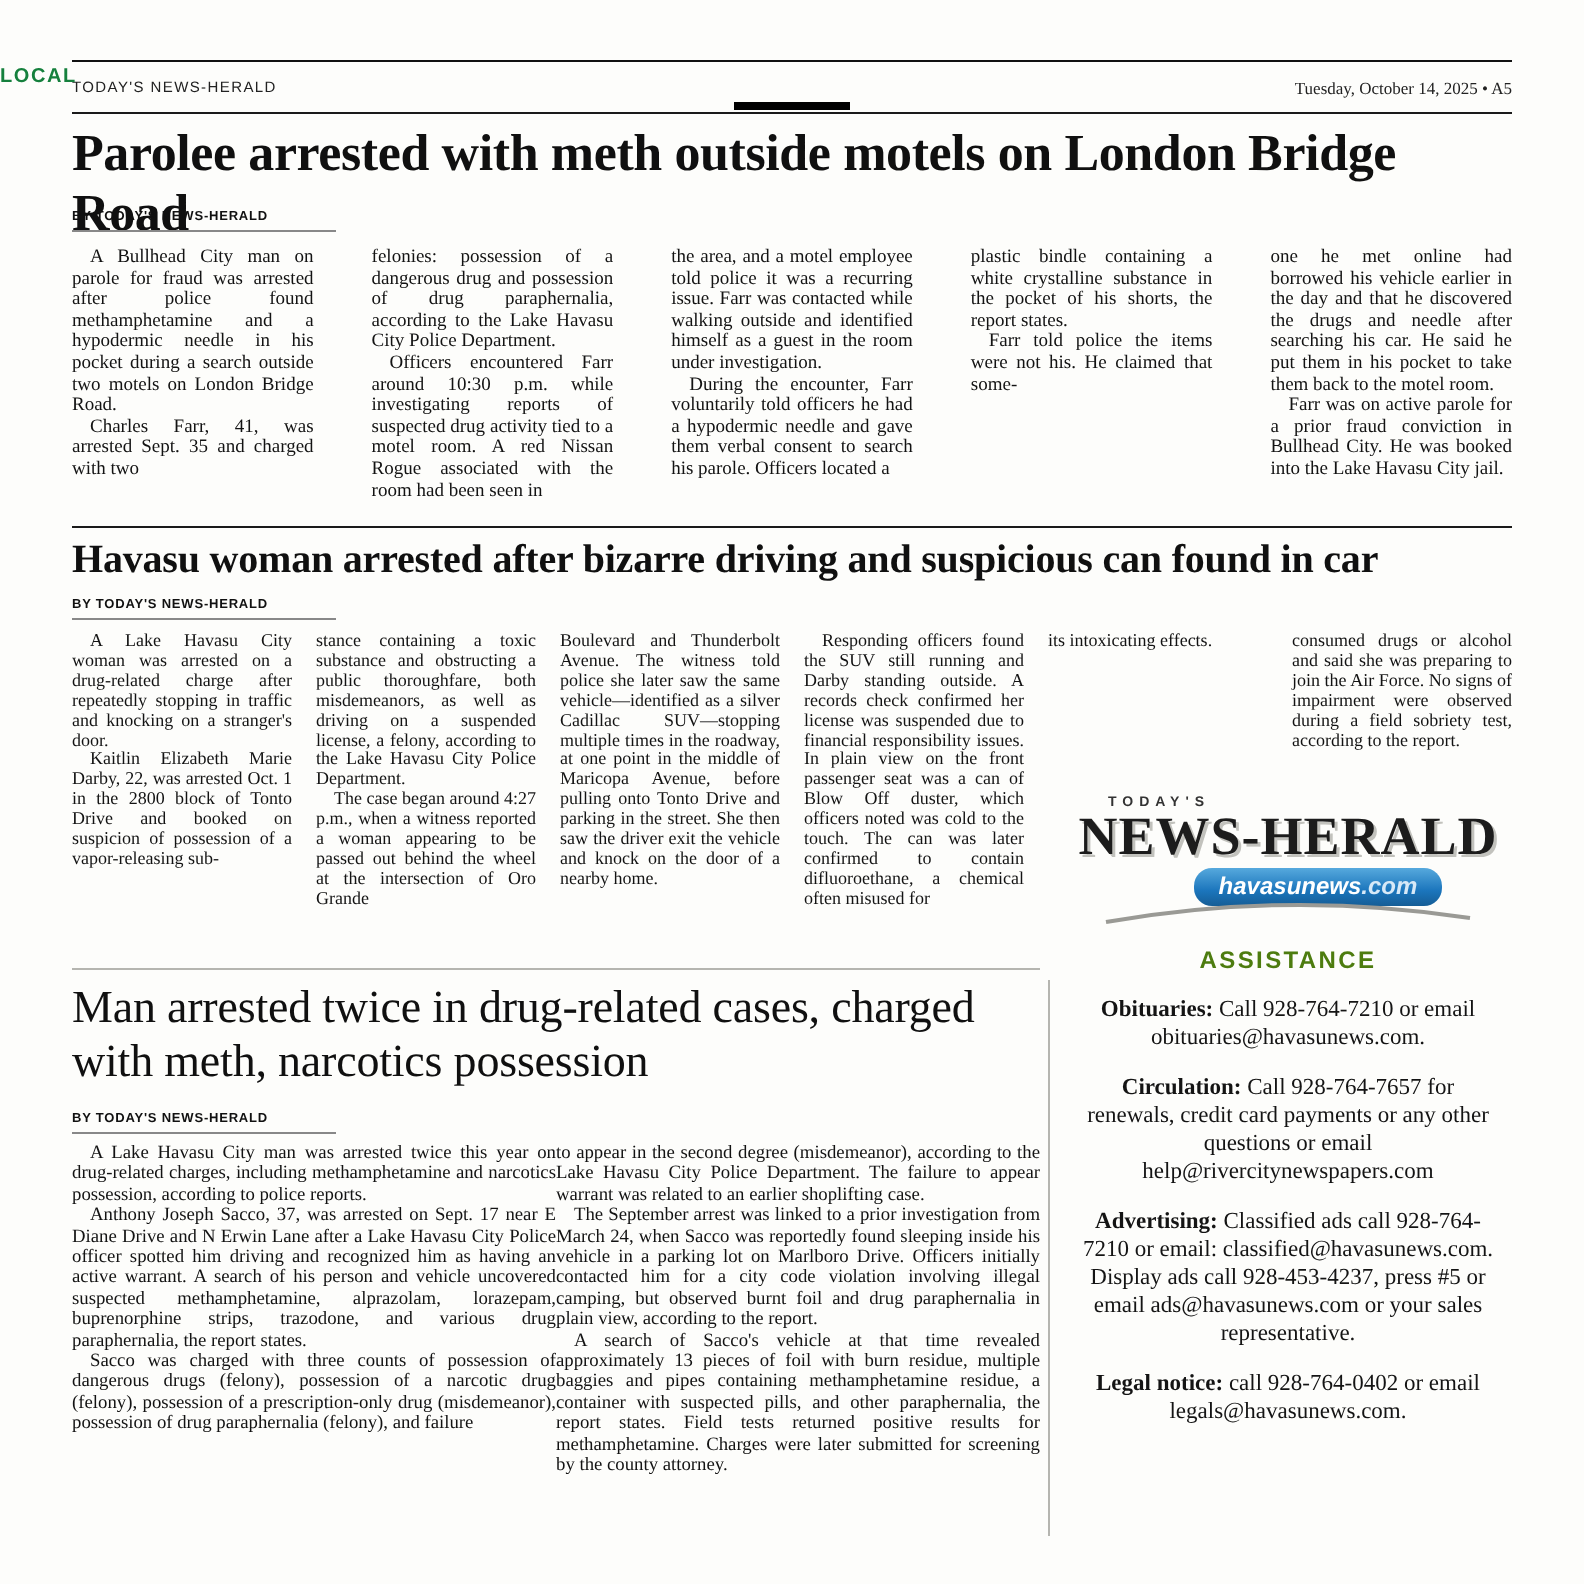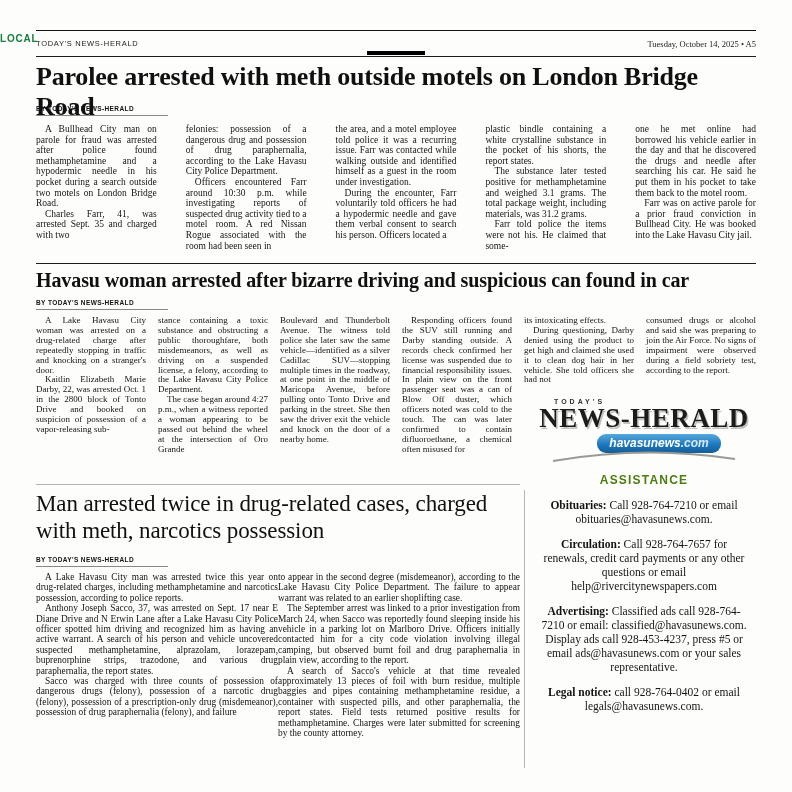--- a/index.html
+++ b/index.html
@@ -131,25 +131,24 @@
     <div class="col">
       <p>A Bullhead City man on parole for fraud was arrested after police found methamphetamine and a hypodermic needle in his pocket during a search outside two motels on London Bridge Road.</p>
       <p>Charles Farr, 41, was arrested Sept. 35 and charged with two</p>
     </div>
     <div class="col">
       <p class="noindent">felonies: possession of a dangerous drug and possession of drug paraphernalia, according to the Lake Havasu City Police Department.</p>
       <p>Officers encountered Farr around 10:30 p.m. while investigating reports of suspected drug activity tied to a motel room. A red Nissan Rogue associated with the room had been seen in</p>
     </div>
     <div class="col">
       <p class="noindent">the area, and a motel employee told police it was a recurring issue. Farr was contacted while walking outside and identified himself as a guest in the room under investigation.</p>
-      <p>During the encounter, Farr voluntarily told officers he had a hypodermic needle and gave them verbal consent to search his person. Officers located a</p>
+      <p>During the encounter, Farr voluntarily told officers he had a hypodermic needle and gave them verbal consent to search his parole. Officers located a</p>
     </div>
     <div class="col">
       <p class="noindent">plastic bindle containing a white crystalline substance in the pocket of his shorts, the report states.</p>
-      <p>The substance later tested positive for methamphetamine and weighed 3.1 grams. The total package weight, including materials, was 31.2 grams.</p>
       <p>Farr told police the items were not his. He claimed that some-</p>
     </div>
     <div class="col">
       <p class="noindent">one he met online had borrowed his vehicle earlier in the day and that he discovered the drugs and needle after searching his car. He said he put them in his pocket to take them back to the motel room.</p>
       <p>Farr was on active parole for a prior fraud conviction in Bullhead City. He was booked into the Lake Havasu City jail.</p>
     </div>
   </div>
 
 <div class="rule rule-a1a2"></div>
 
@@ -165,21 +164,20 @@
       <p>The case began around 4:27 p.m., when a witness reported a woman appearing to be passed out behind the wheel at the intersection of Oro Grande</p>
     </div>
     <div class="col">
       <p class="noindent">Boulevard and Thunderbolt Avenue. The witness told police she later saw the same vehicle—identified as a silver Cadillac SUV—stopping multiple times in the roadway, at one point in the middle of Maricopa Avenue, before pulling onto Tonto Drive and parking in the street. She then saw the driver exit the vehicle and knock on the door of a nearby home.</p>
     </div>
     <div class="col">
       <p>Responding officers found the SUV still running and Darby standing outside. A records check confirmed her license was suspended due to financial responsibility issues. In plain view on the front passenger seat was a can of Blow Off duster, which officers noted was cold to the touch. The can was later confirmed to contain difluoroethane, a chemical often misused for</p>
     </div>
     <div class="col">
       <p class="noindent">its intoxicating effects.</p>
-      <p>During questioning, Darby denied using the product to get high and claimed she used it to clean dog hair in her vehicle. She told officers she had not</p>
     </div>
     <div class="col">
       <p class="noindent">consumed drugs or alcohol and said she was preparing to join the Air Force. No signs of impairment were observed during a field sobriety test, according to the report.</p>
     </div>
   </div>
 
 <div class="a3-bg"></div>
 <div class="hairline hair-a3"></div>
 <h3 class="a3-headline">Man arrested twice in drug-related cases, charged with meth, narcotics possession</h3>
 <div class="byline a3-byline">BY TODAY'S NEWS-HERALD</div>

